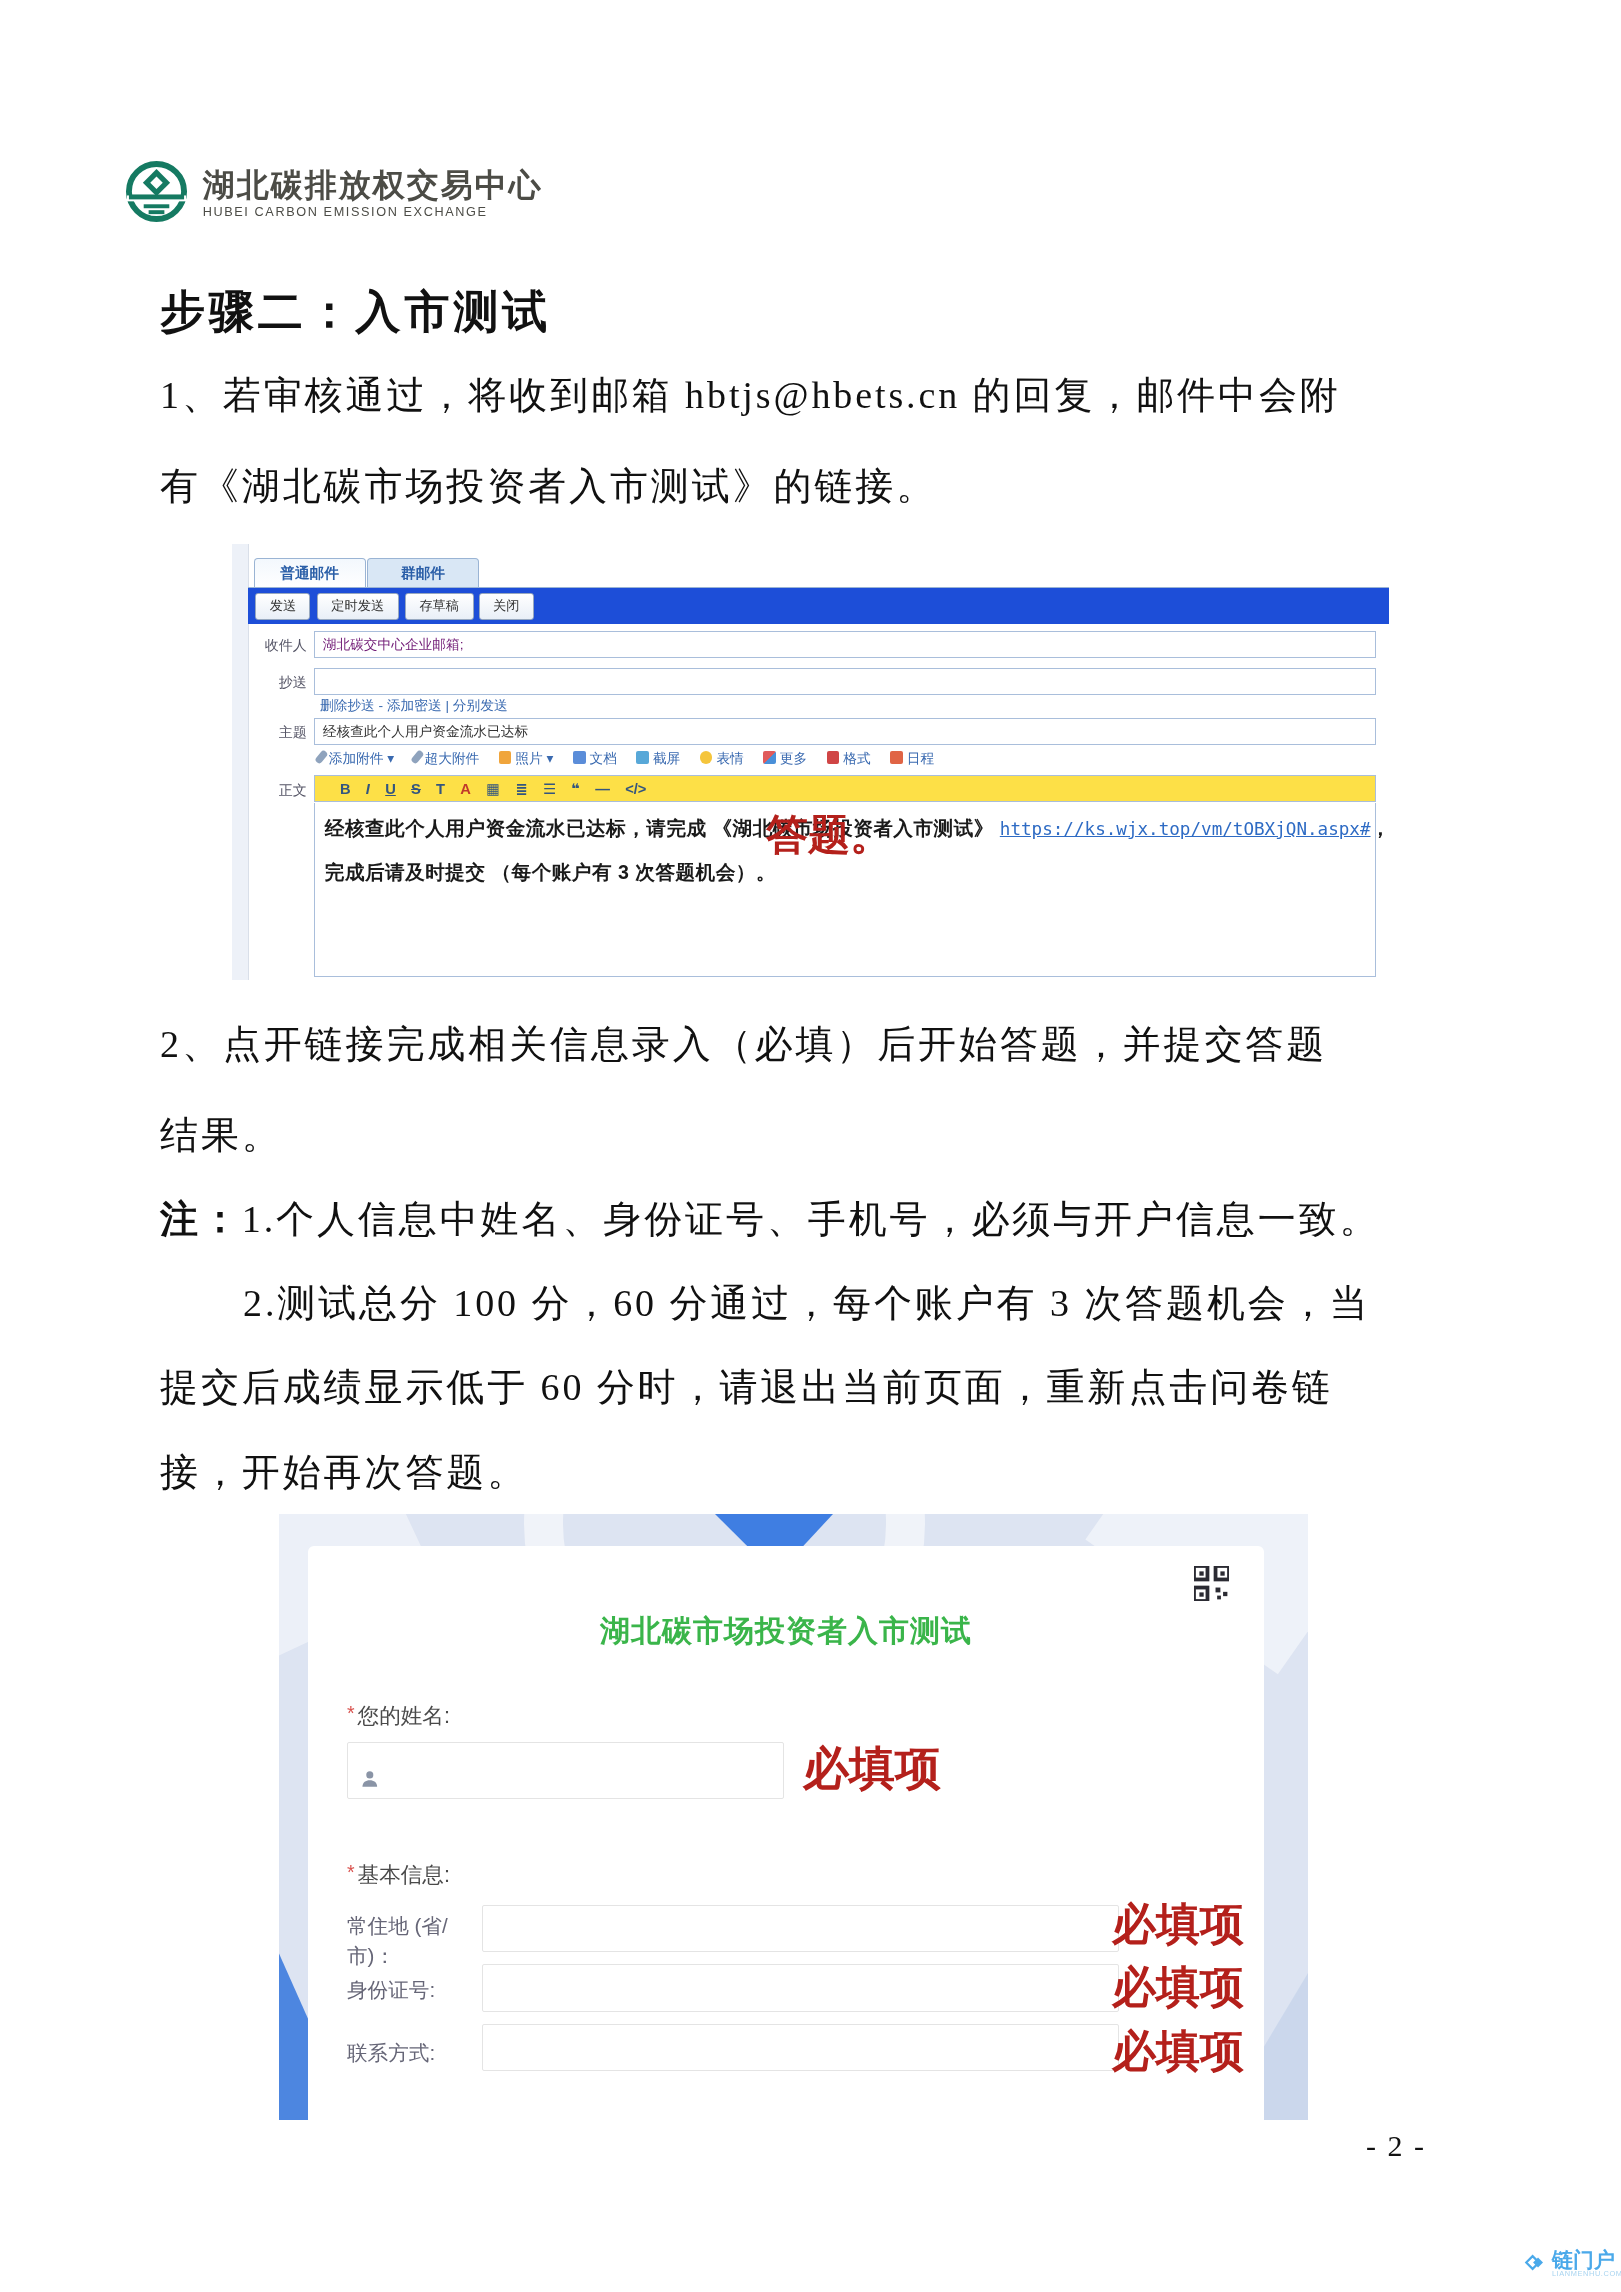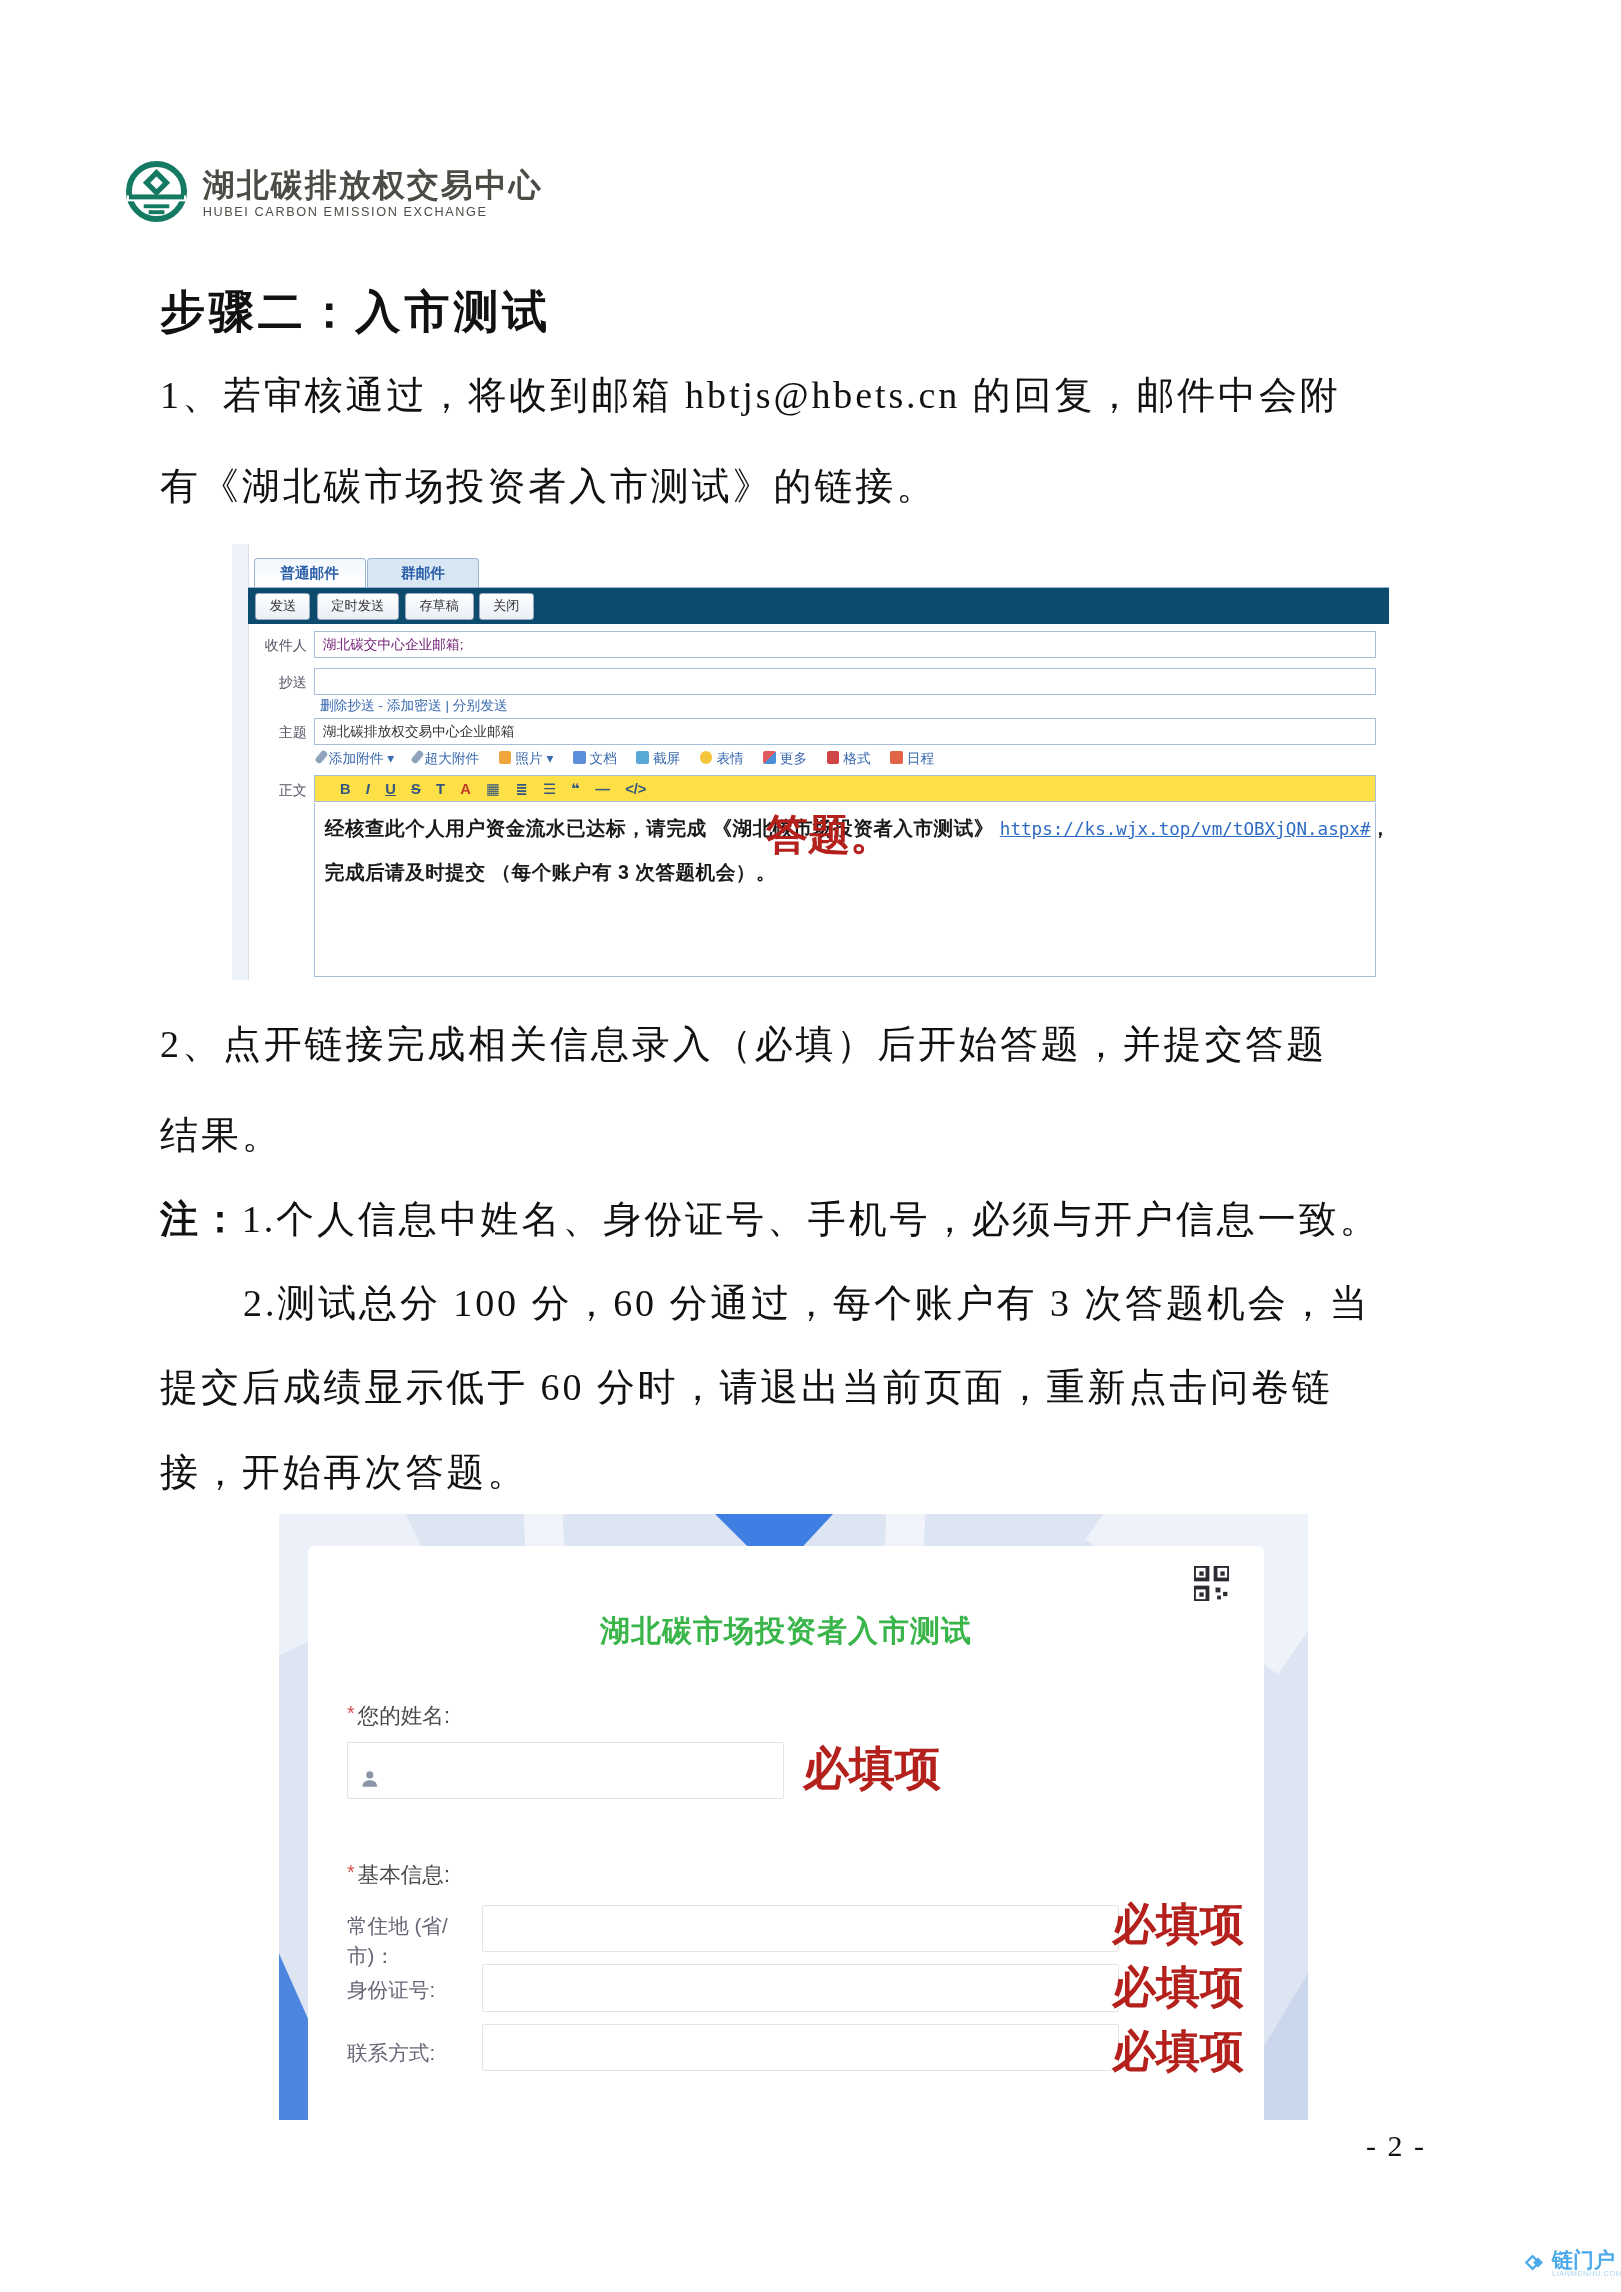--- a/index.html
+++ b/index.html
@@ -21,21 +21,21 @@
   .indent{left:243px;}
 
   
   .shot-email{left:232px;top:544px;width:1157px;height:436px;background:#fff;
               font-family:"Liberation Sans","DejaVu Sans",sans-serif;}
   .em-strip{left:0;top:0;bottom:0;width:15.7px;background:#edf1f8;border-right:1px solid #d9dfe9;}
   .em-tab{height:29px;line-height:29px;text-align:center;font-size:14.7px;font-weight:bold;color:#2b5fa8;
           border:1px solid #9ab4d4;border-bottom:none;border-radius:3.9px 3.9px 0 0;width:110px;top:13.7px;}
   .em-tab.active{background:linear-gradient(#f3f8fd,#ffffff);}
   .em-tab.idle{background:#d9e7f5;}
-  .em-btnbar{left:15.7px;top:43px;width:1141px;height:36px;background:#0c4a6e;border-top:1px solid #9ab4d4;}
+  .em-btnbar{left:15.7px;top:43px;width:1141px;height:36px;background:#1d4ed8;border-top:1px solid #9ab4d4;}
   .em-btn{top:4.9px;height:25.5px;line-height:23.5px;text-align:center;font-size:13.2px;color:#333;
           background:linear-gradient(#ffffff,#e9eff7);border:1px solid #97a8bf;border-radius:2.9px;}
   .em-label{width:65px;text-align:right;font-size:14px;color:#556;}
   .em-input{left:82px;width:1062px;height:26.5px;background:#fff;border:1px solid #a9bedb;
             font-size:13.7px;line-height:26.5px;padding-left:7.8px;box-sizing:border-box;}
   .em-input.red{color:#701a75;}
   .em-links{left:88px;top:153px;font-size:13.7px;color:#3a6ab0;}
   .em-attach{left:86px;top:206px;font-size:13.7px;color:#3a6ab0;white-space:nowrap;}
   .em-attach .ai{margin-right:15.7px;}
   .mi{display:inline-block;width:12.7px;height:12.7px;border-radius:2px;margin-right:3.9px;vertical-align:-1px;}
@@ -137,21 +137,21 @@
 
     <div class="abs em-label" style="left:9.8px;top:93px;">收件人</div>
     <div class="abs em-input red" style="top:87px;">湖北碳交中心企业邮箱;</div>
 
     <div class="abs em-label" style="left:9.8px;top:130px;">抄送</div>
     <div class="abs em-input" style="top:124px;"></div>
 
     <div class="abs em-links">删除抄送 - 添加密送 | 分别发送</div>
 
     <div class="abs em-label" style="left:9.8px;top:180px;">主题</div>
-    <div class="abs em-input" style="top:174px;color:#333;">湖北碳排放权交易中心企业邮箱</div>
+    <div class="abs em-input" style="top:174px;color:#333;">经核查此个人用户资金流水已达标</div>
 
     <div class="abs em-attach">
       <span class="ai"><i class="mi clip"></i><span>添加附件</span> <span>▾</span></span>
       <span class="ai"><i class="mi clip"></i><span>超大附件</span></span>
       <span class="ai"><i class="mi photo"></i><span>照片</span> <span>▾</span></span>
       <span class="ai"><i class="mi doc"></i><span>文档</span></span>
       <span class="ai"><i class="mi scr"></i><span>截屏</span></span>
       <span class="ai"><i class="mi emo"></i><span>表情</span></span>
       <span class="ai"><i class="mi more"></i><span>更多</span></span>
       <span class="ai"><i class="mi fmtA"></i><span>格式</span></span>

